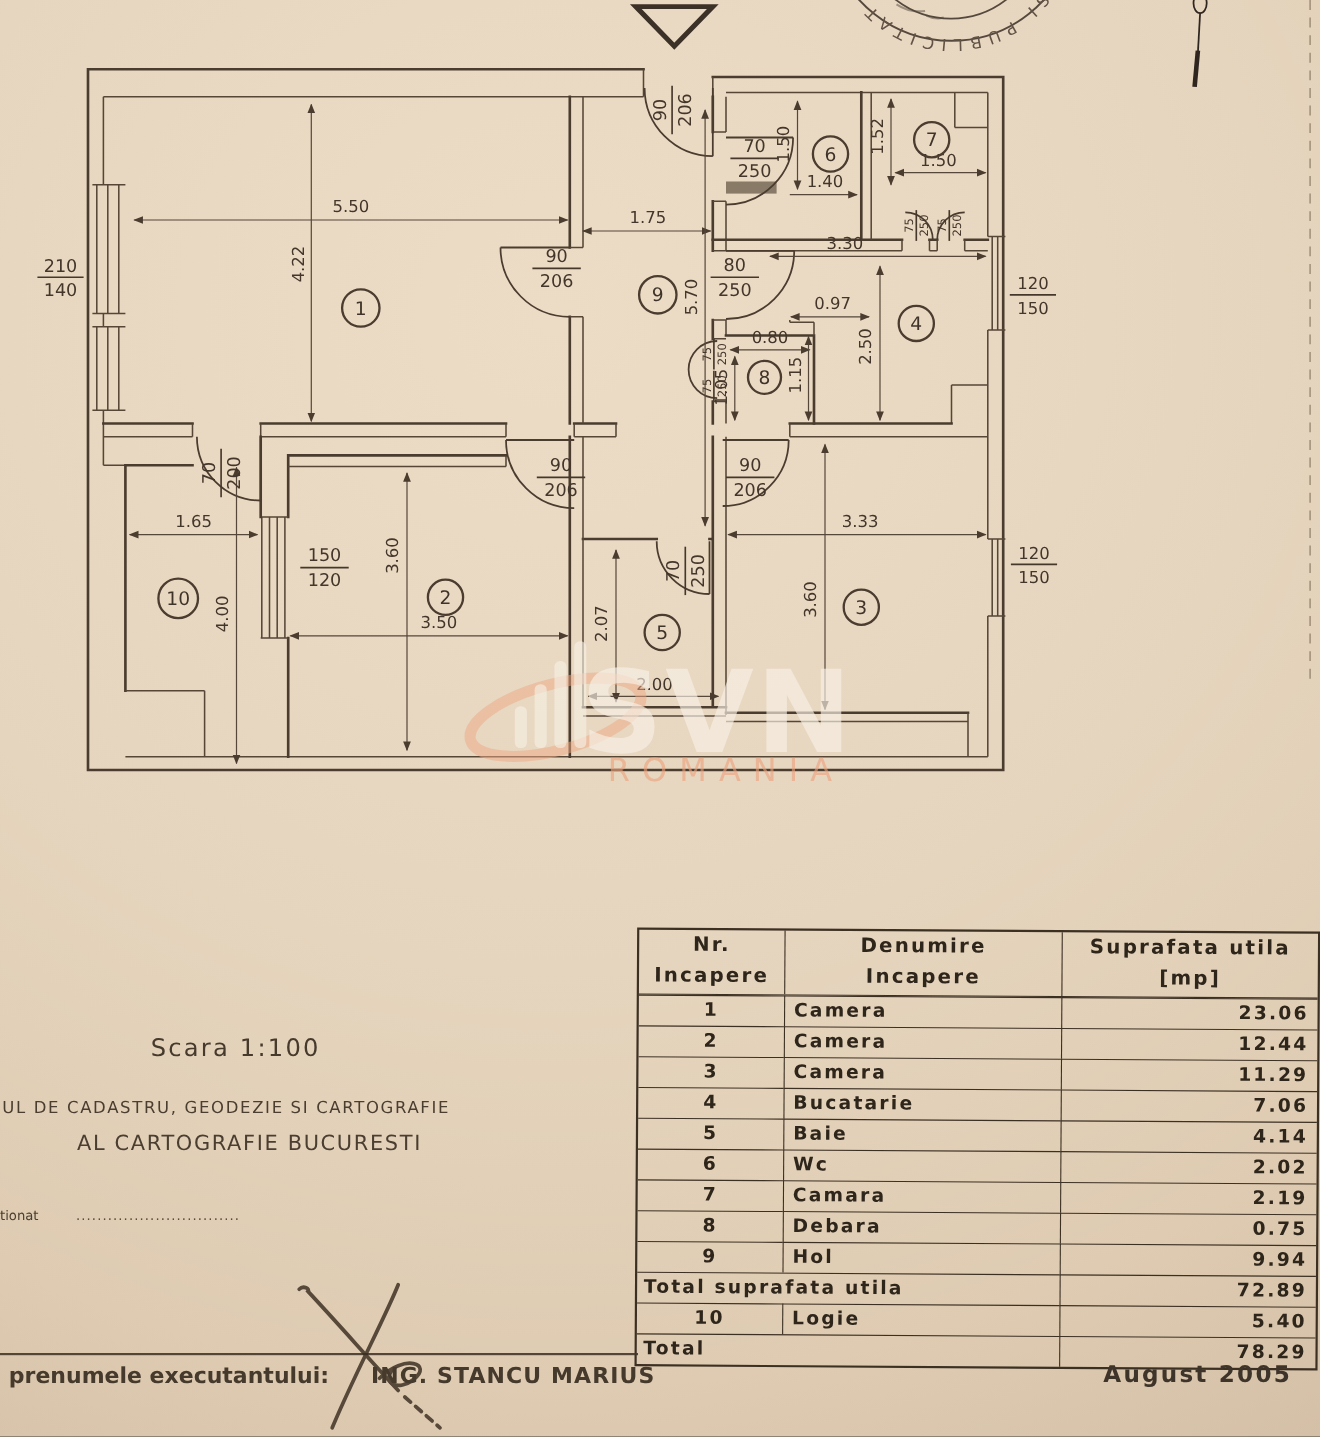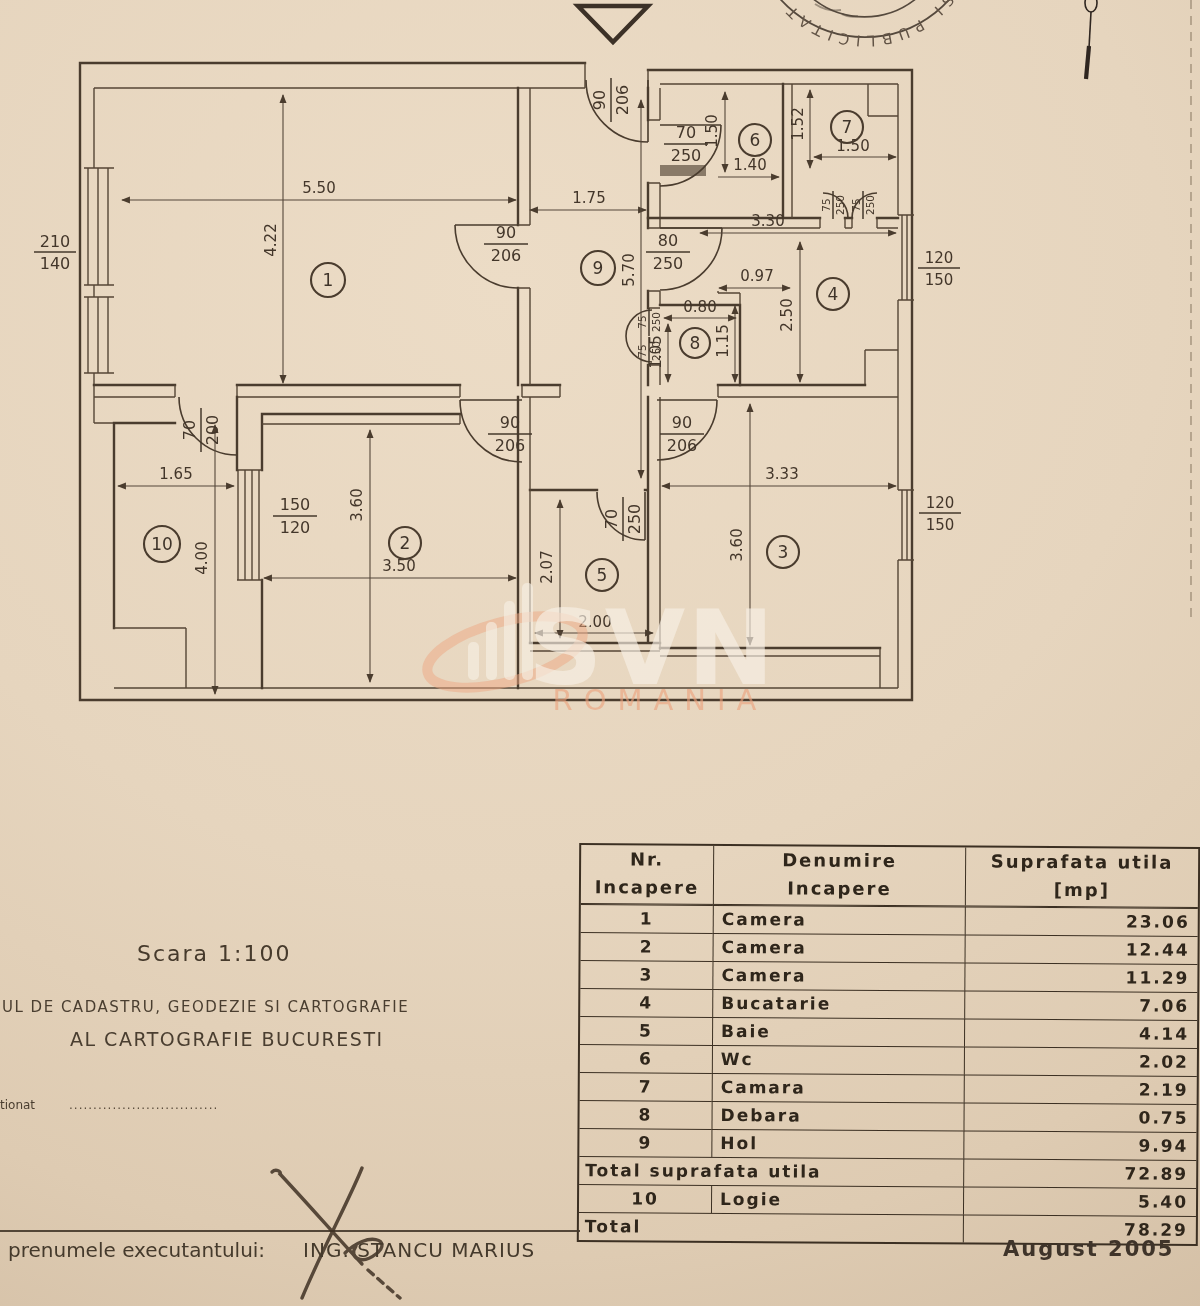--- a/index.html
+++ b/index.html
@@ -18,21 +18,21 @@
   .sm {fill:#43362a;font-size:10.5px;text-anchor:middle;}
   .cirn{fill:#3f342a;font-size:17px;text-anchor:middle;}
   .cir {stroke:#4a3c2e;stroke-width:2.1;fill:none;}
   .deco{stroke:#3c3127;fill:none;}
   .cap{position:absolute;white-space:nowrap;}
   .scara{left:137px;top:941px;font-size:22px;letter-spacing:2px;color:#463a2c;}
   .off1{left:2px;top:998px;font-size:15px;letter-spacing:1.5px;color:#4a3e30;}
   .off2{left:70px;top:1028px;font-size:19px;letter-spacing:1.5px;color:#4a3e30;}
   .rcp{left:0px;top:1066px;font-size:12px;color:#4a3e30;margin-top:32px;}
   .rcp .dots{margin-left:34px;letter-spacing:1px;color:#5a4c3c;}
-  .exec{left:8px;top:1238px;font-size:20px;color:#453a2c;}
+  .exec{left:8px;top:1238px;font-size:20px;color:#453a2c;font-weight:bold;}
   .exec .nm{margin-left:38px;letter-spacing:1px;}
   .stnote{left:0px;top:1345px;font-size:24px;color:#453a2c;}
   .date{left:1003px;top:1237px;font-size:21px;letter-spacing:2px;color:#3f342a;font-weight:bold;}
   .botline{position:absolute;left:0;top:1230px;width:580px;height:2.2px;background:#44372a;opacity:.9;}
   
   .ftable{position:absolute;left:578px;top:845px;width:617px;border:2.2px solid #3c3023;
     transform:rotate(.35deg);color:#2f261b;font-weight:700;background:transparent;}
   .trow{display:grid;grid-template-columns:132px 252px 1fr;}
   .trow > div{border-top:1.6px solid #3c3023;height:27px;line-height:26px;font-size:17px;letter-spacing:2px;overflow:hidden;}
   .thead .l1,.thead .l2{height:28px;line-height:28px;text-align:center;font-size:18px;letter-spacing:2px;}

